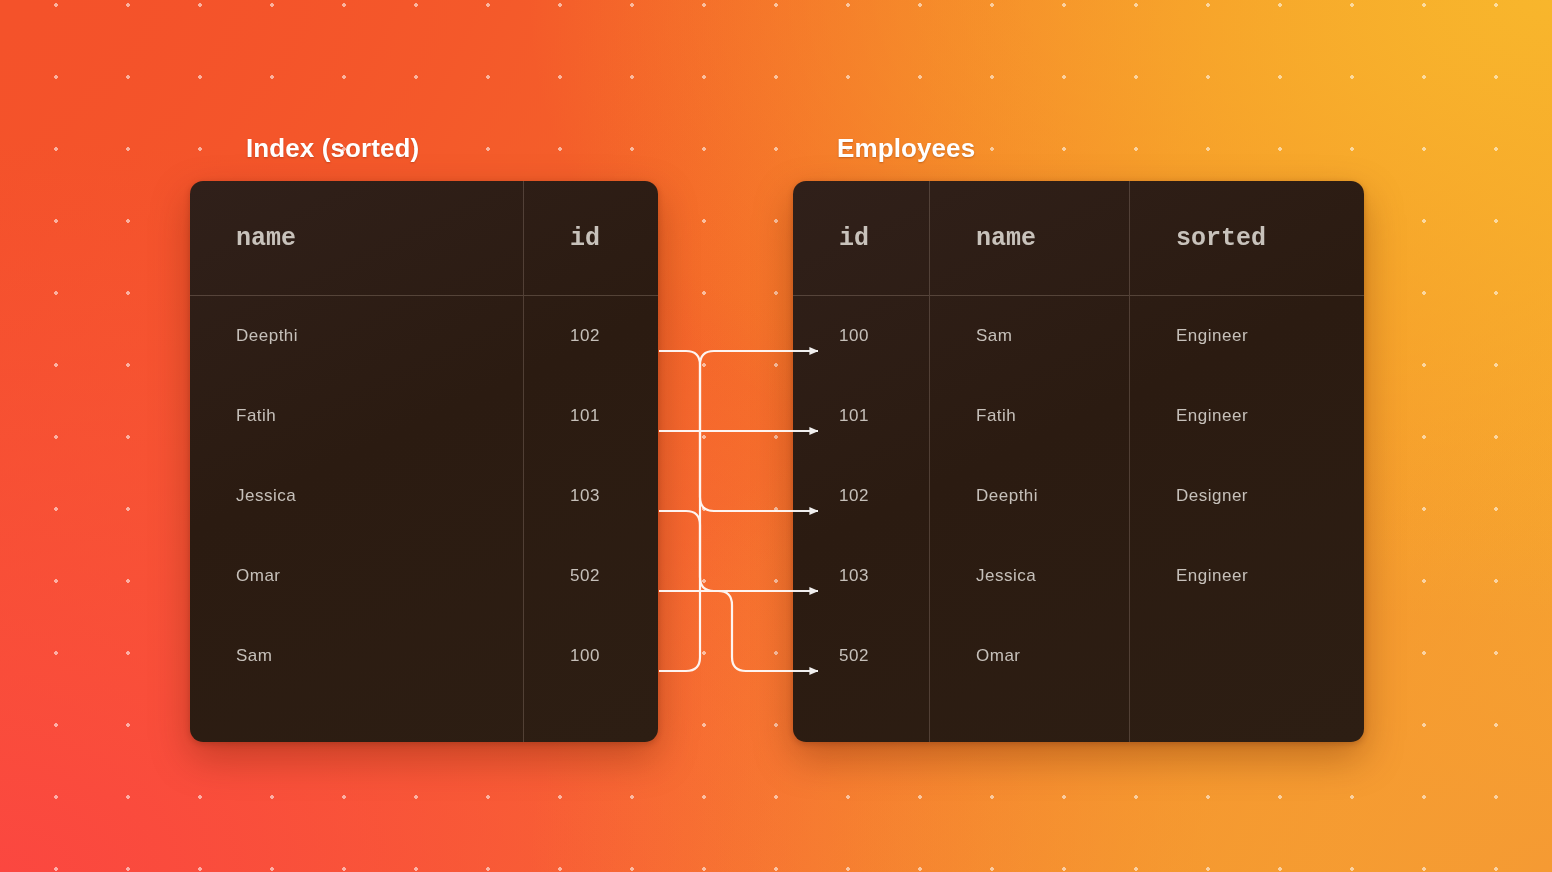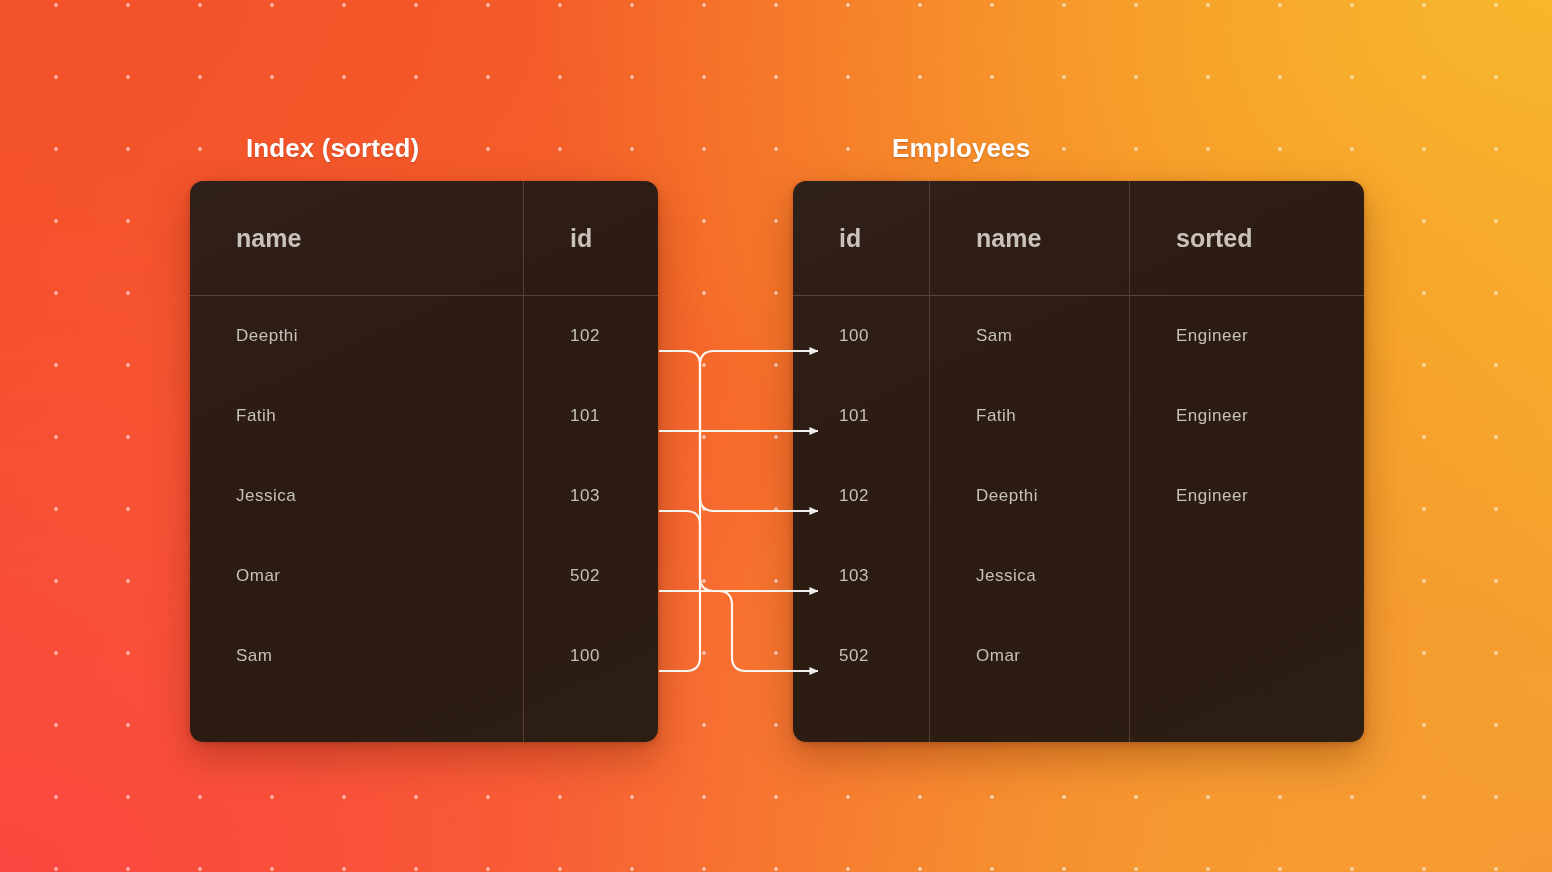--- a/index.html
+++ b/index.html
@@ -37,21 +37,21 @@
     position:absolute;
     color:#ffffff;
     font-size:26px;
     font-weight:bold;
     letter-spacing:0.1px;
     white-space:nowrap;
     text-shadow:0 1px 2px rgba(90,25,0,0.30);
     margin-left:10px;
   }
   #title-index     { left:236px; top:133px; }
-  #title-employees { left:882px; top:133px; }
+  #title-employees { left:827px; top:133px; }
 
   
   .panel {
     position:absolute;
     background:linear-gradient(155deg, #30201a 0%, #2b1b11 45%, #2d1e13 100%);
     border-radius:13px;
     box-shadow:0 16px 38px rgba(96,28,0,0.34), 0 2px 6px rgba(80,22,0,0.24);
     overflow:hidden;
   }
   #panel-index     { left:190px; top:181px; width:468px;  height:561px; }
@@ -66,21 +66,21 @@
   .col:last-child { border-right:none; }
 
   .cell {
     display:flex; align-items:center;
     padding-left:46px;
     color:#c9c3bd;
     white-space:nowrap;
   }
   .head-cell {
     height:115px;
-    font-family:Liberation Sans, sans-serif;
+    font-family:Liberation Mono, monospace;
     font-size:25px;
     font-weight:bold;
     color:#c8c2bb;
     border-bottom:1px solid rgba(214,192,176,0.24);
   }
   .body-cell {
     height:80px;
     font-family:Liberation Sans, sans-serif;
     font-size:17px;
     letter-spacing:0.5px;
@@ -159,20 +159,21 @@
         <div class="cell body-cell">Deepthi</div>
         <div class="cell body-cell">Jessica</div>
         <div class="cell body-cell">Omar</div>
         <div class="spacer"></div>
       </div>
 
       <div class="col col-title">
         <div class="cell head-cell">sorted</div>
         <div class="cell body-cell">Engineer</div>
         <div class="cell body-cell">Engineer</div>
+        <div class="cell body-cell">Designer</div>
         <div class="cell body-cell">Engineer</div>
         <div class="spacer"></div>
       </div>
 
     </div>
   </div>
 
 </div>
 
 <svg id="connectors" viewBox="0 0 1552 872" xmlns="http://www.w3.org/2000/svg">

